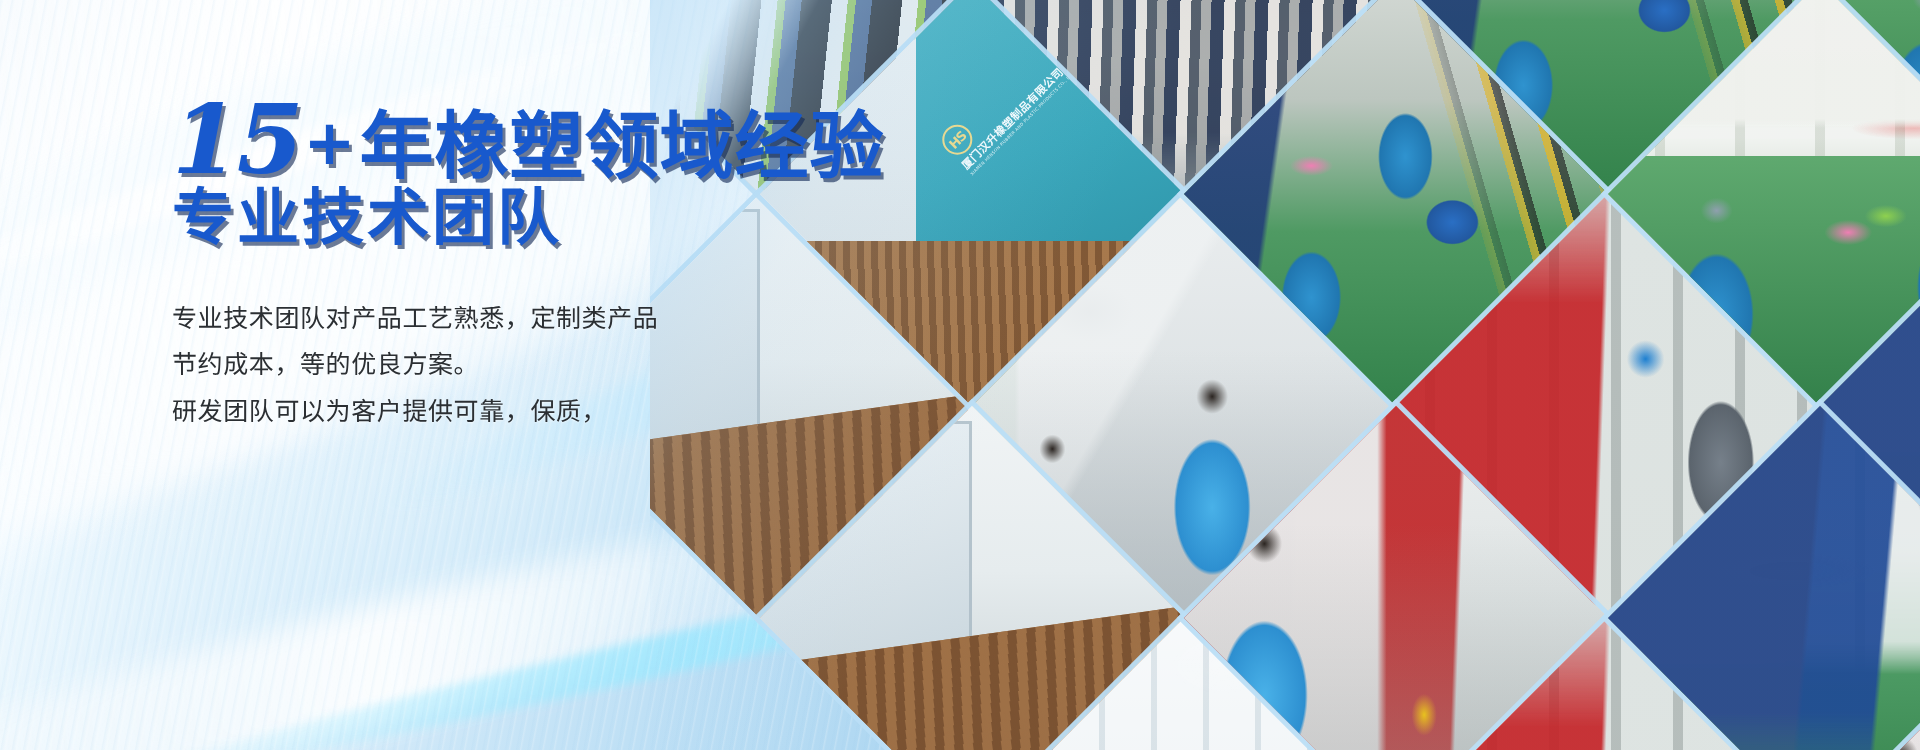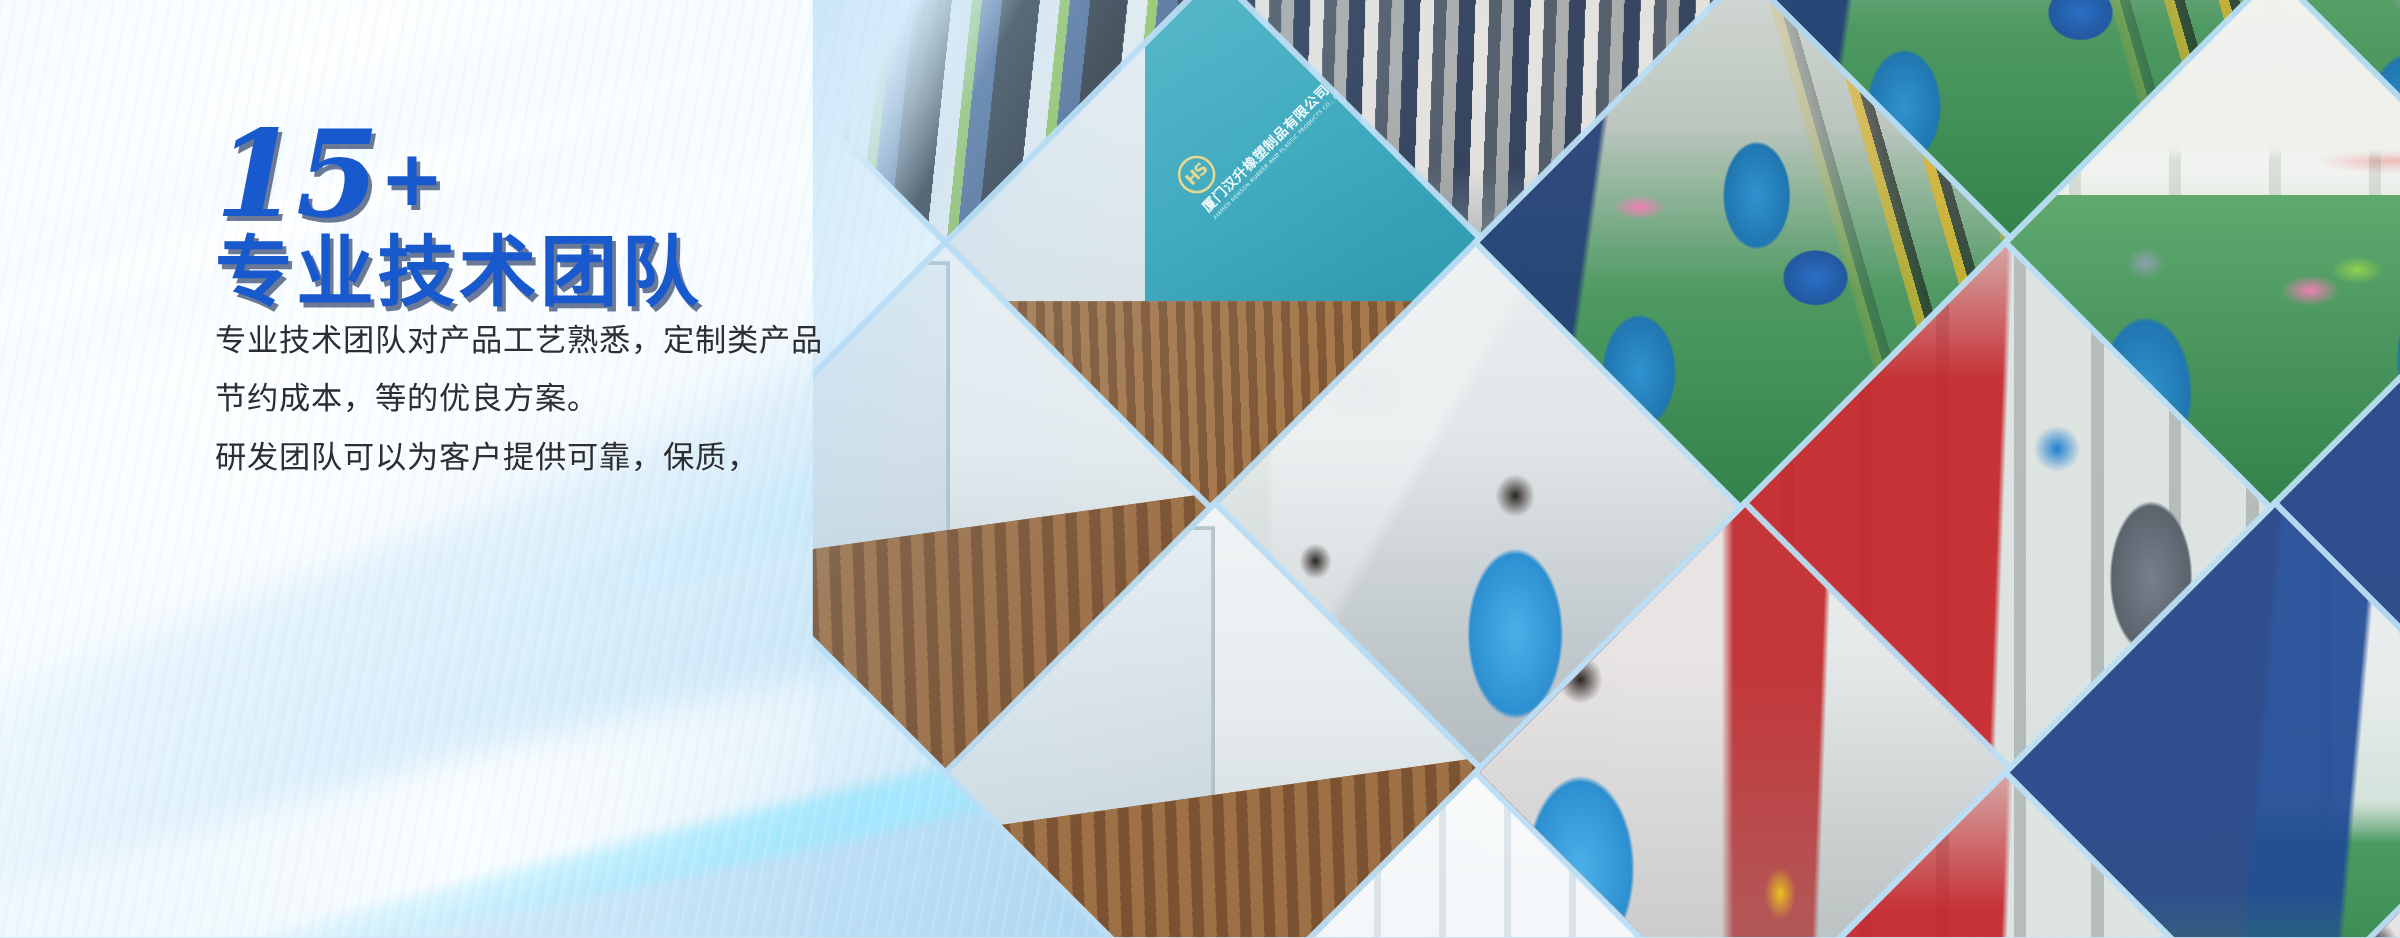--- a/index.html
+++ b/index.html
@@ -416,20 +416,21 @@
     border-radius:34px;
     color:#ffffff;
     font-size:30px;
     font-weight:700;
     letter-spacing:1px;
     white-space:nowrap;
     box-shadow:0 3px 10px rgba(18,60,140,.28);
   }
 
   .paragraph {
+    margin-top:46px;
     color:#2b2f33;
     font-size:25px;
     line-height:1.86;
     letter-spacing:.6px;
     text-shadow:0 1px 2px rgba(255,255,255,.55);
   }
   .paragraph p { white-space:nowrap; }
 </style>
 </head>
 <body>
@@ -528,20 +529,21 @@
     </div>
     <div class="collage-veil"></div>
   </div>
 
   <div class="content">
 
     <div class="headline">
       <div class="head-line head-line-1">
         <span class="num">15</span>
         <span class="plus">+</span>
+        <span class="head-cn">年橡塑领域经验</span>
       </div>
       <div class="head-line head-line-2">
         <span class="head-cn">专业技术团队</span>
       </div>
     </div>
 
 
     <div class="paragraph">
       <p>专业技术团队对产品工艺熟悉，定制类产品</p>
       <p>节约成本，等的优良方案。</p>

